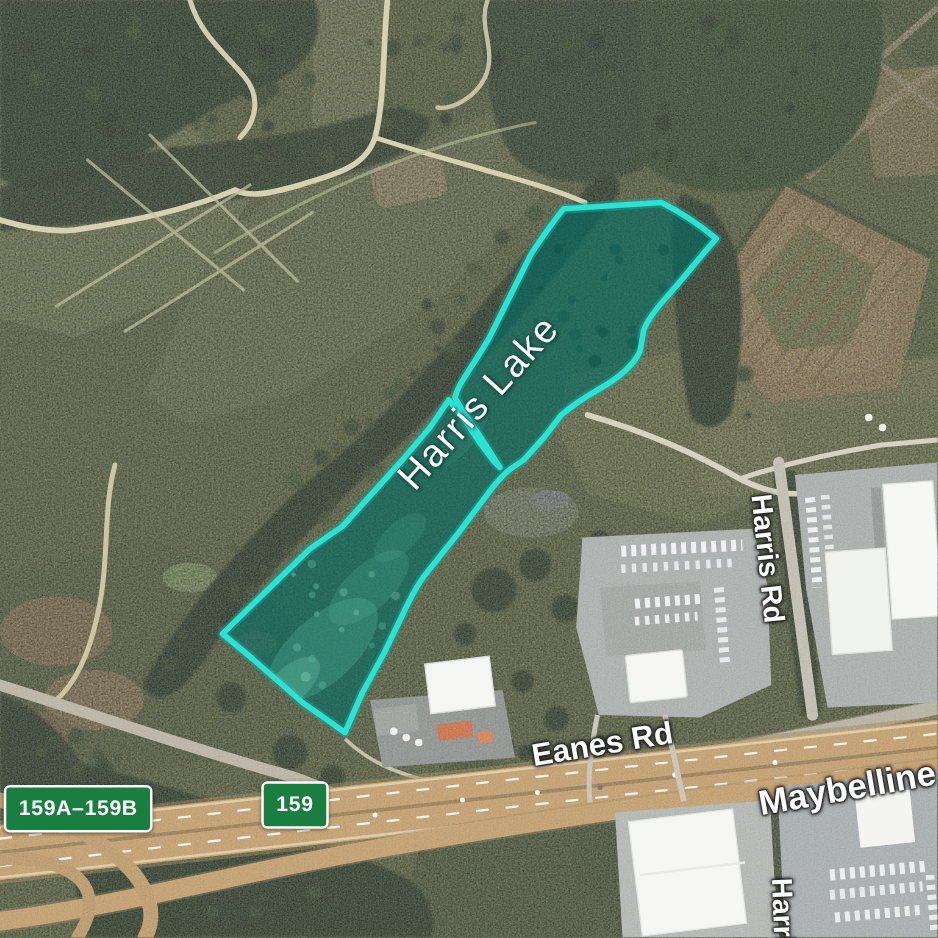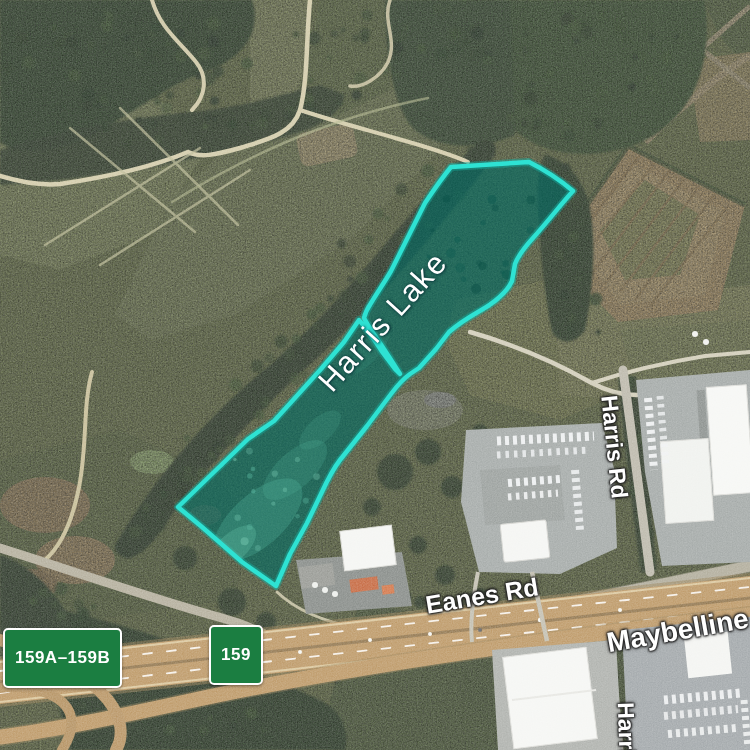--- a/index.html
+++ b/index.html
@@ -17,21 +17,21 @@
     left:383px;top:322px;font-size:31px;font-weight:400;letter-spacing:1.5px;
     transform:translate(-50%,-50%) rotate(-48deg);
     text-shadow:0 1px 3px rgba(0,45,55,.6),0 0 4px rgba(0,55,60,.45),1px 1px 2px rgba(0,30,40,.4);
   }
   .eanes-label{left:482px;top:596px;font-size:25px;transform:translate(-50%,-50%) rotate(-9.5deg);}
   .maybelline-label{left:700px;top:627px;font-size:28px;transform:translate(-50%,-50%) rotate(-10deg);}
   .harris-label{left:614px;top:447px;font-size:23px;transform:translate(-50%,-50%) rotate(84deg);}
   .harris-s-label{left:627px;top:754px;font-size:23px;transform:translate(-50%,-50%) rotate(88deg);}
   .badge{
     position:absolute;background:#1b7e41;color:#fff;border:2.5px solid #fff;border-radius:5px;
-    font-size:17px;font-weight:bold;line-height:20px;padding:18px 10px;letter-spacing:.5px;
+    font-size:17px;font-weight:bold;line-height:20px;padding:7px 10px;letter-spacing:.5px;
     box-shadow:0 1px 3px rgba(0,0,0,.45);
   }
   .badge-1{left:3px;top:628px;}
   .badge-2{left:209px;top:625px;}
 </style>
 </head>
 <body>
 
 <div class="map">
 <svg width="750" height="750" viewBox="0 0 750 750">

